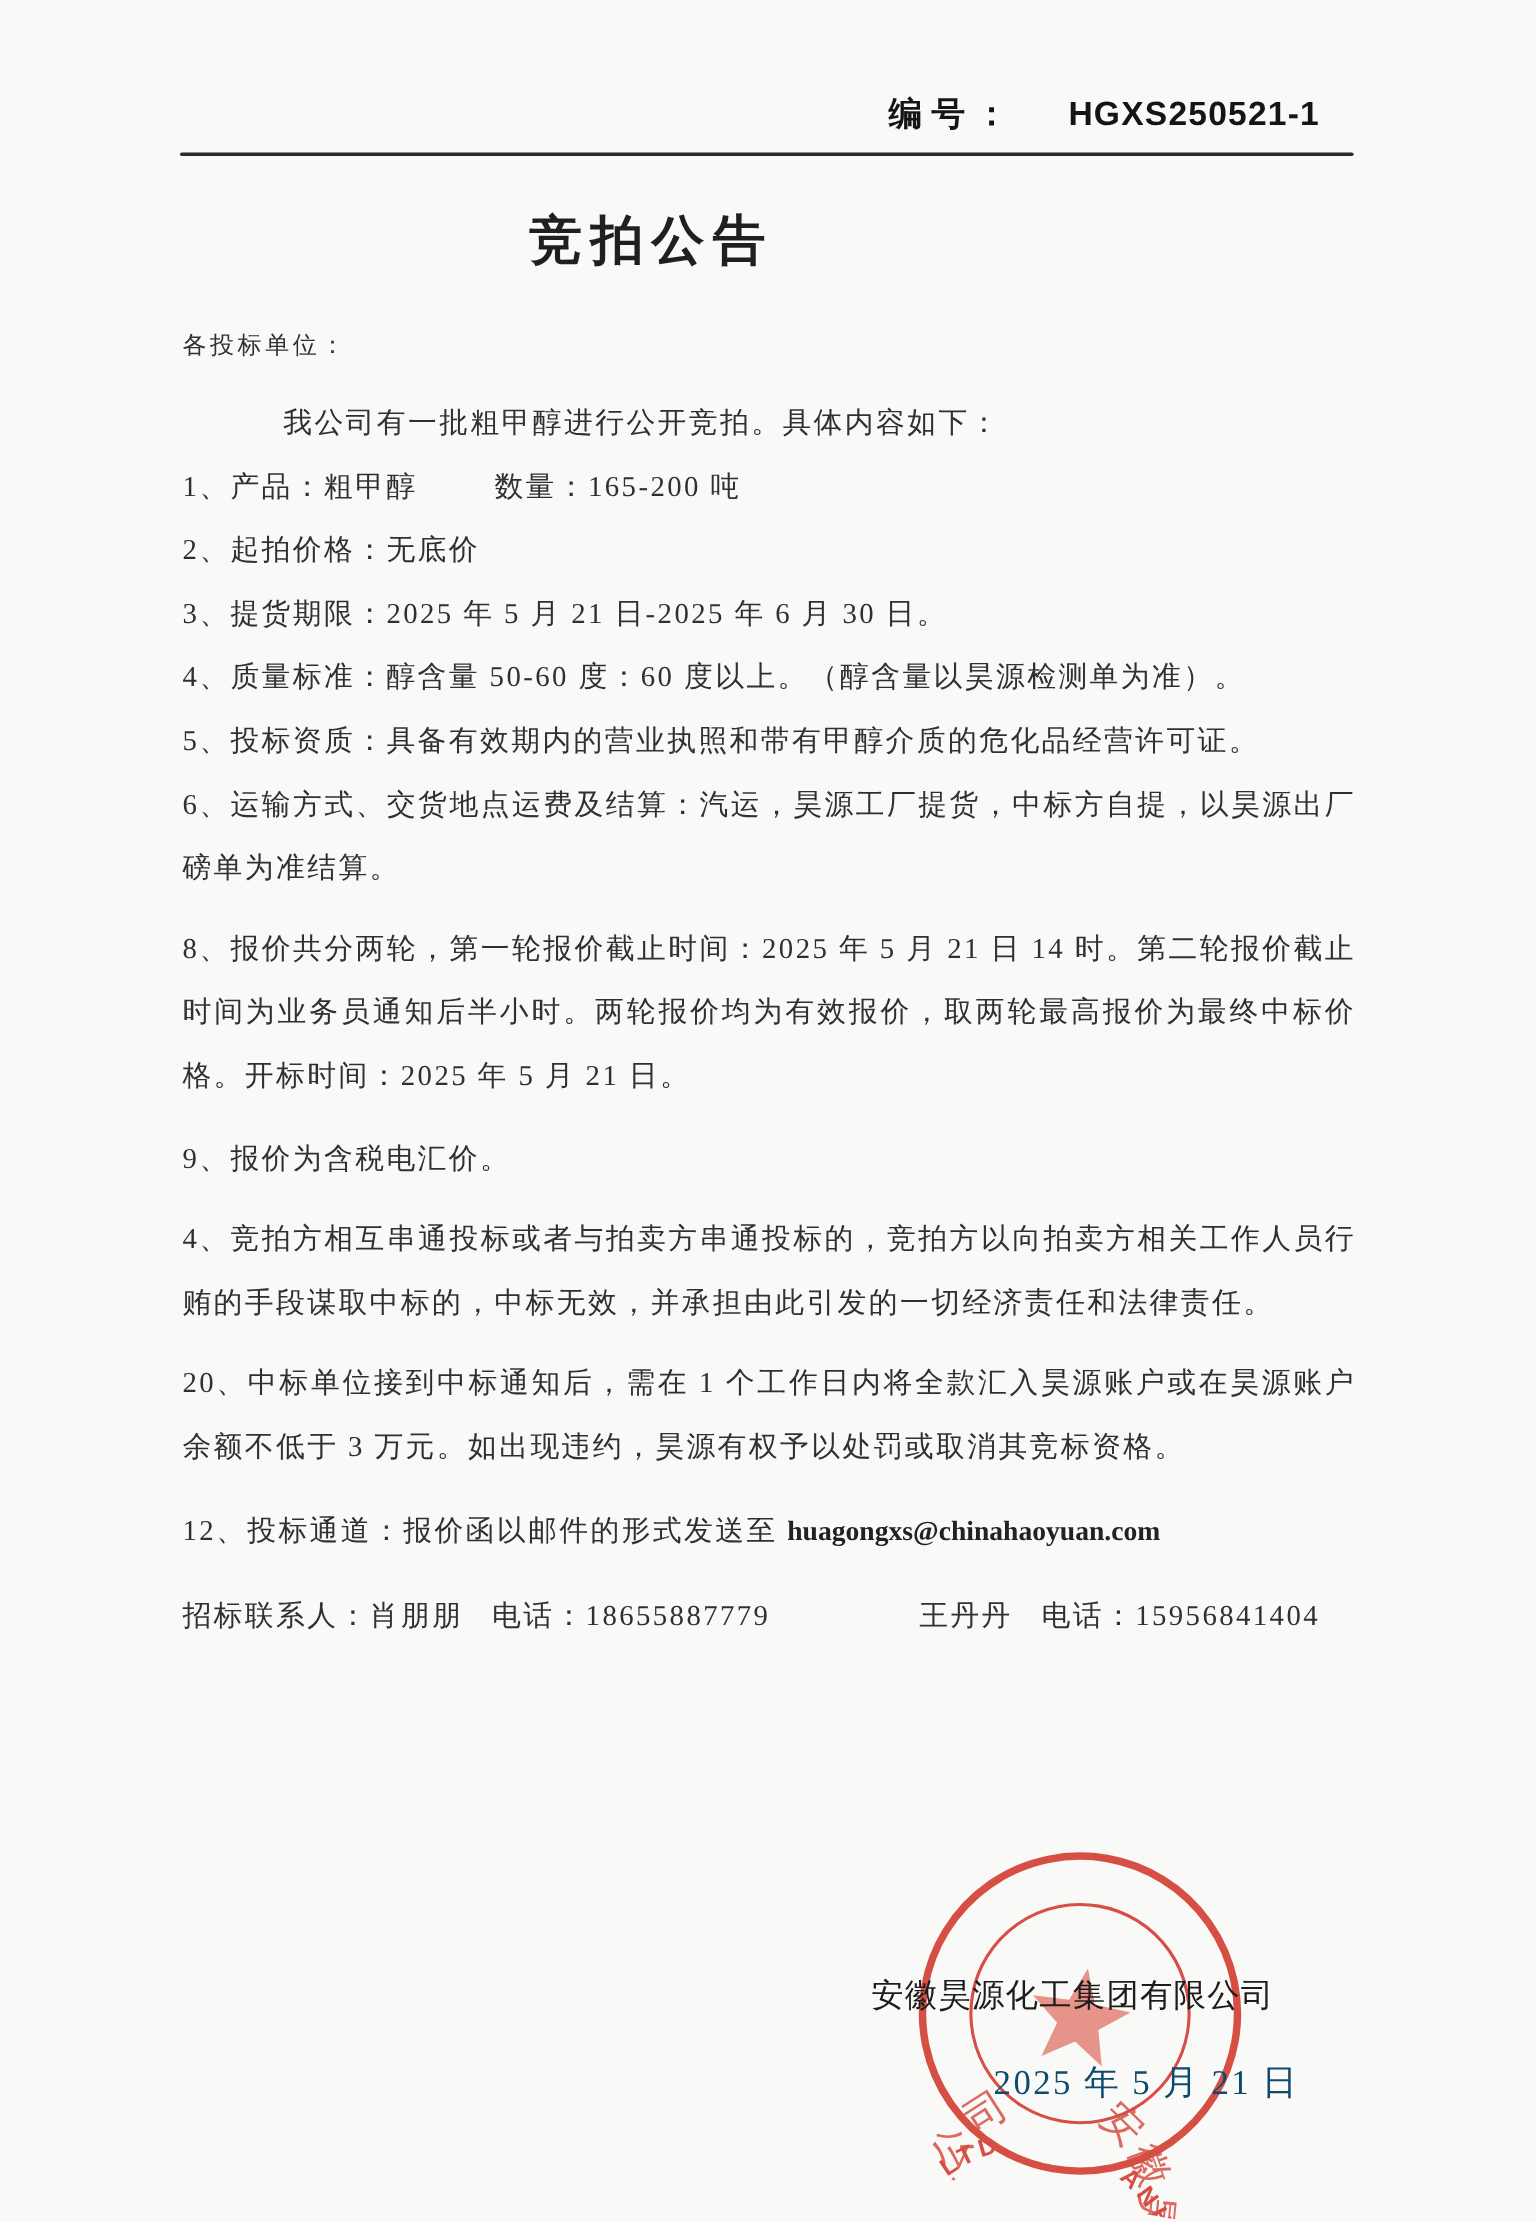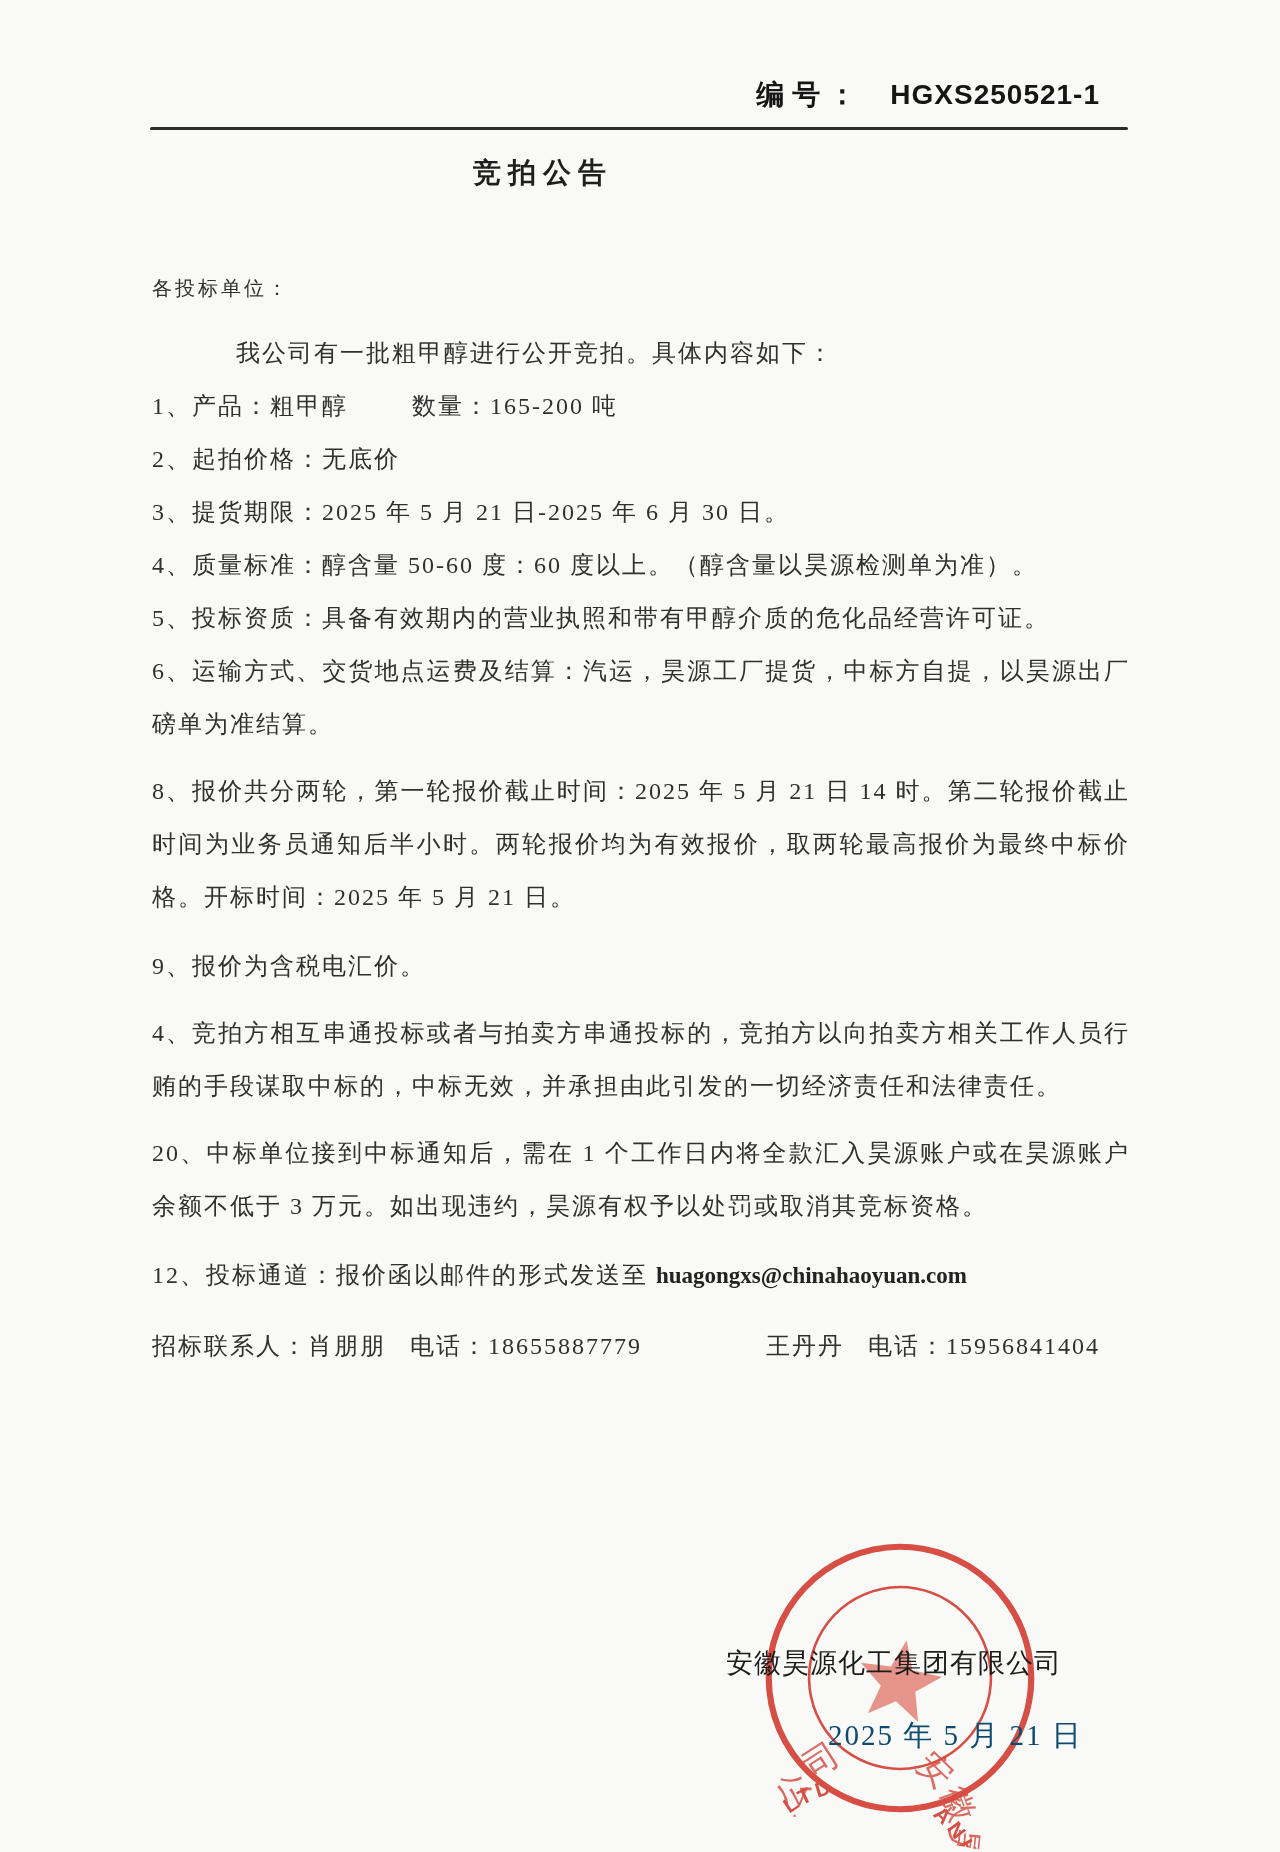--- a/index.html
+++ b/index.html
@@ -9,30 +9,30 @@
     font-family:"Liberation Serif","DejaVu Serif",serif;
     color:#2e2e2e;
   }
   .page { position:absolute; inset:0; }
 
   .doc-no {
     position:absolute; top:76px; left:0; width:1100px; text-align:right;
     font-family:"Liberation Sans","DejaVu Sans",sans-serif;
     font-weight:bold; font-size:28px; color:#151515; letter-spacing:1px;
   }
-  .doc-no .lbl { letter-spacing:8px; margin-right:26px; }
+  .doc-no .lbl { letter-spacing:8px; margin-right:42px; }
 
   .rule {
     position:absolute; top:127px; left:150px; width:978px; height:3px;
     background:#2b2b2b; border-radius:2px;
   }
 
   .title {
-    position:absolute; top:154px; left:0; width:1086px; text-align:center;
-    font-size:28px; font-weight:bold; letter-spacing:7px; color:#1f1f1f;
+    position:absolute; top:171px; left:0; width:1086px; text-align:center;
+    font-size:44px; font-weight:bold; letter-spacing:7px; color:#1f1f1f;
   }
 
   .bodytext {
     position:absolute; top:262px; left:152px; width:978px;
     font-size:24px; line-height:53px; letter-spacing:2px;
     text-align:justify; color:#303030;
   }
   .bodytext p { margin:0; }
   .salutation { font-size:20px; letter-spacing:3px; margin-bottom:12px !important; }
   .intro { text-indent:84px; }

